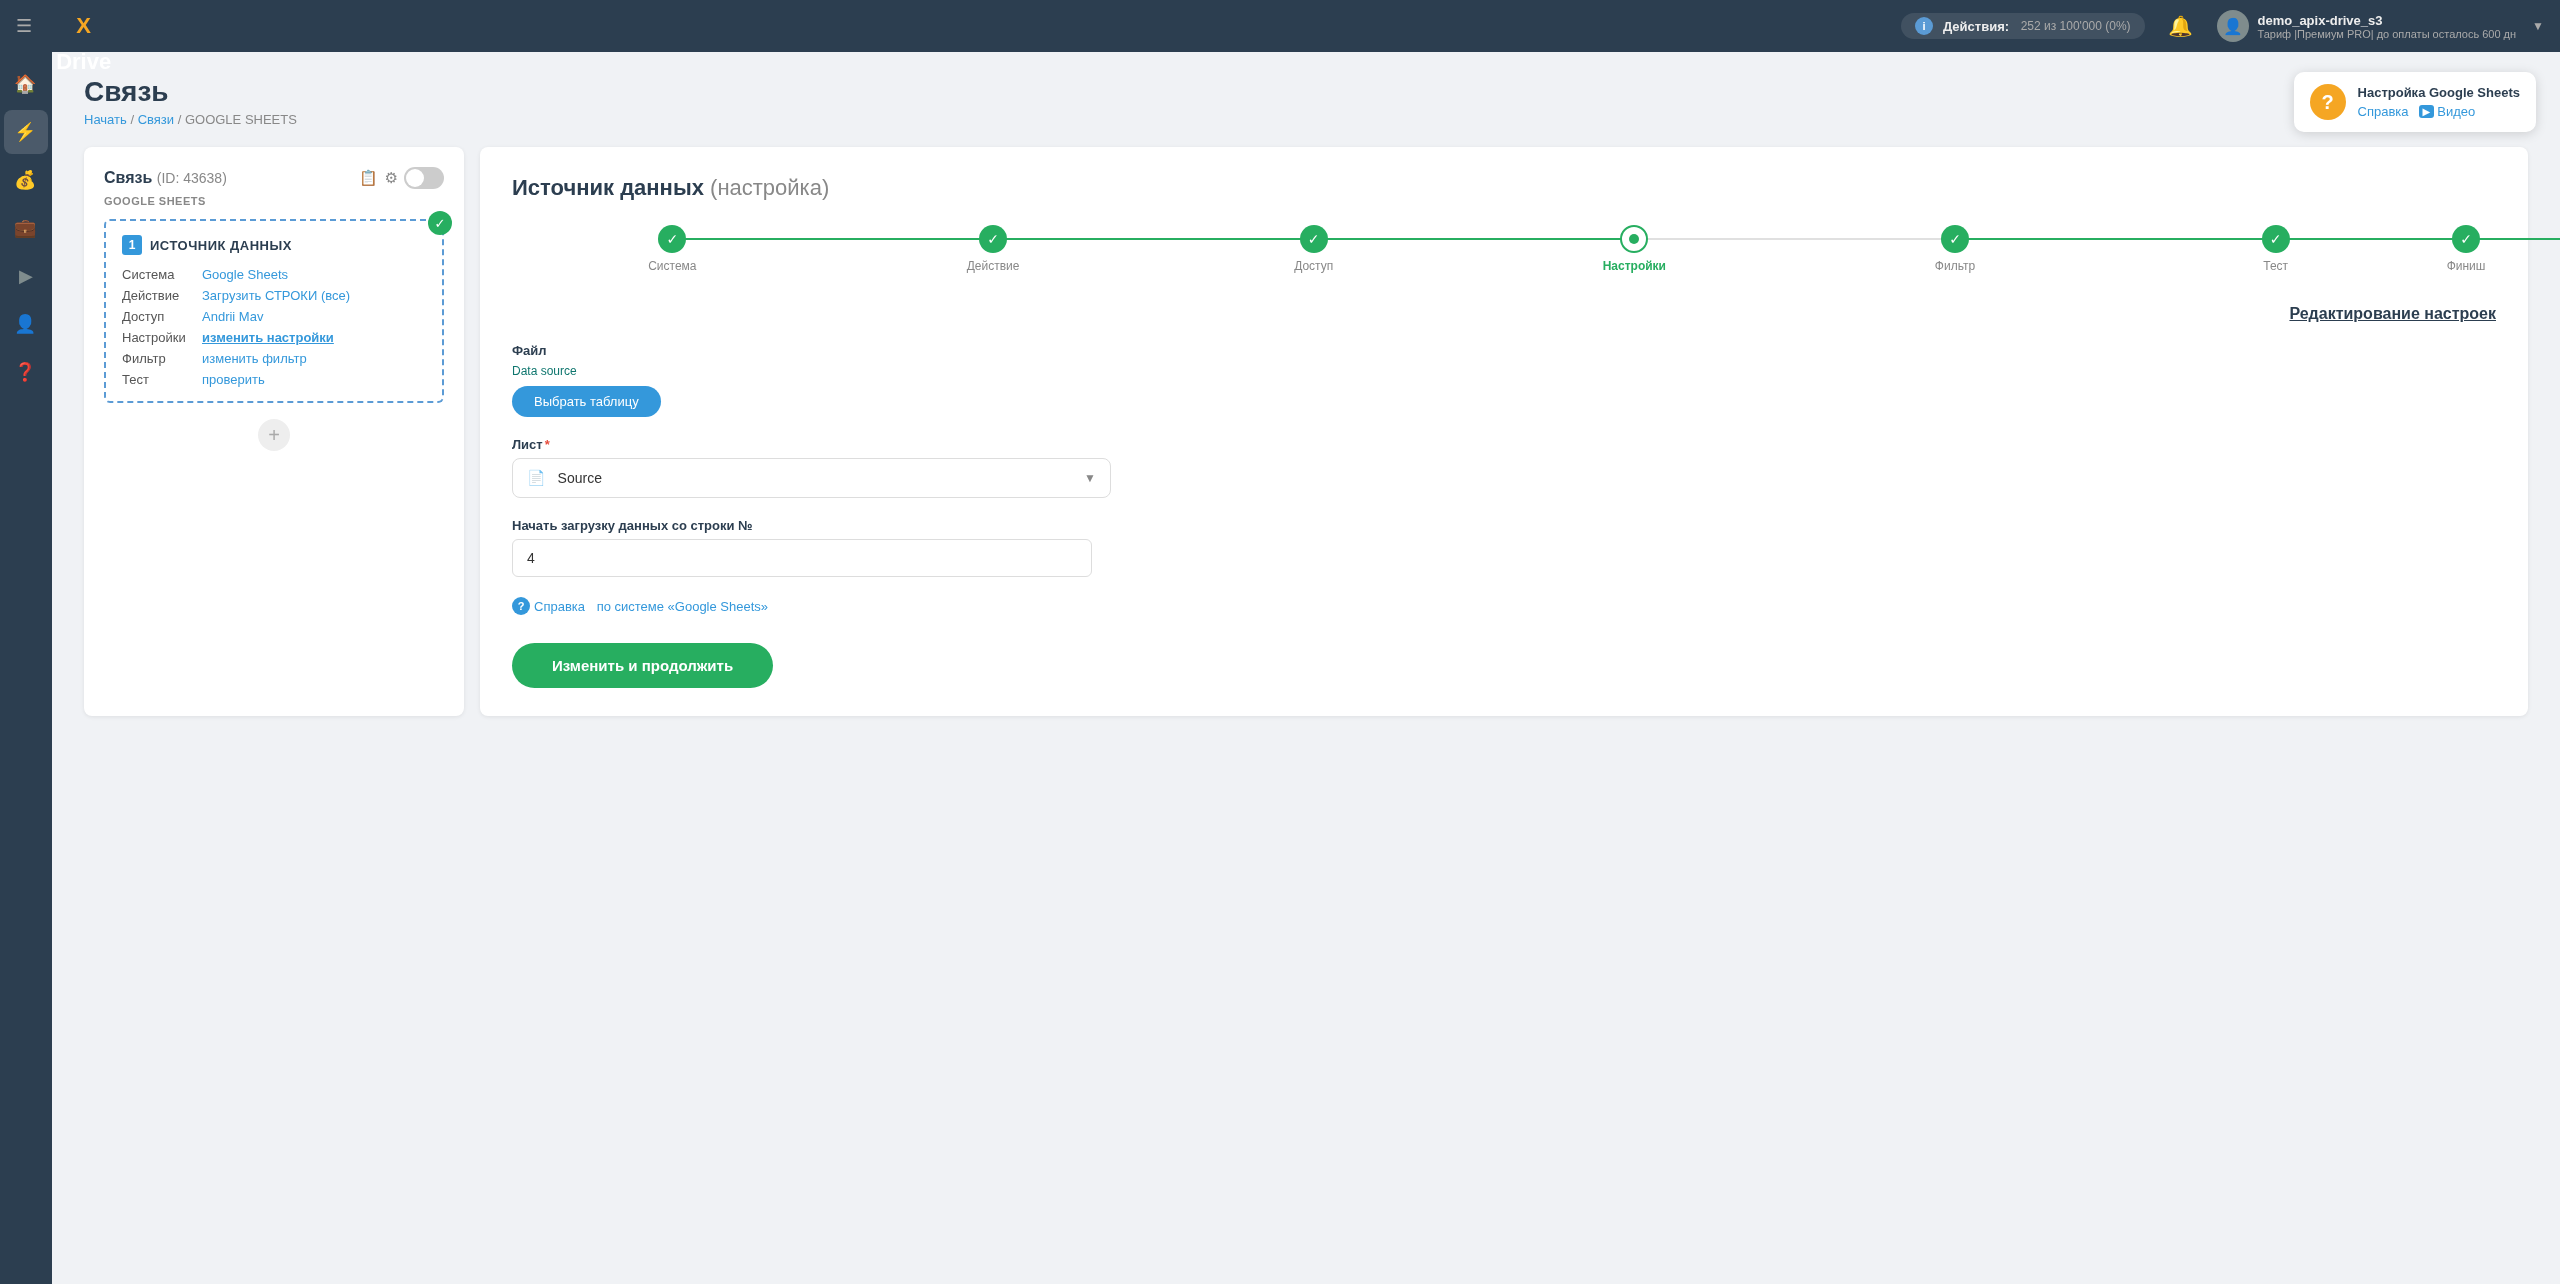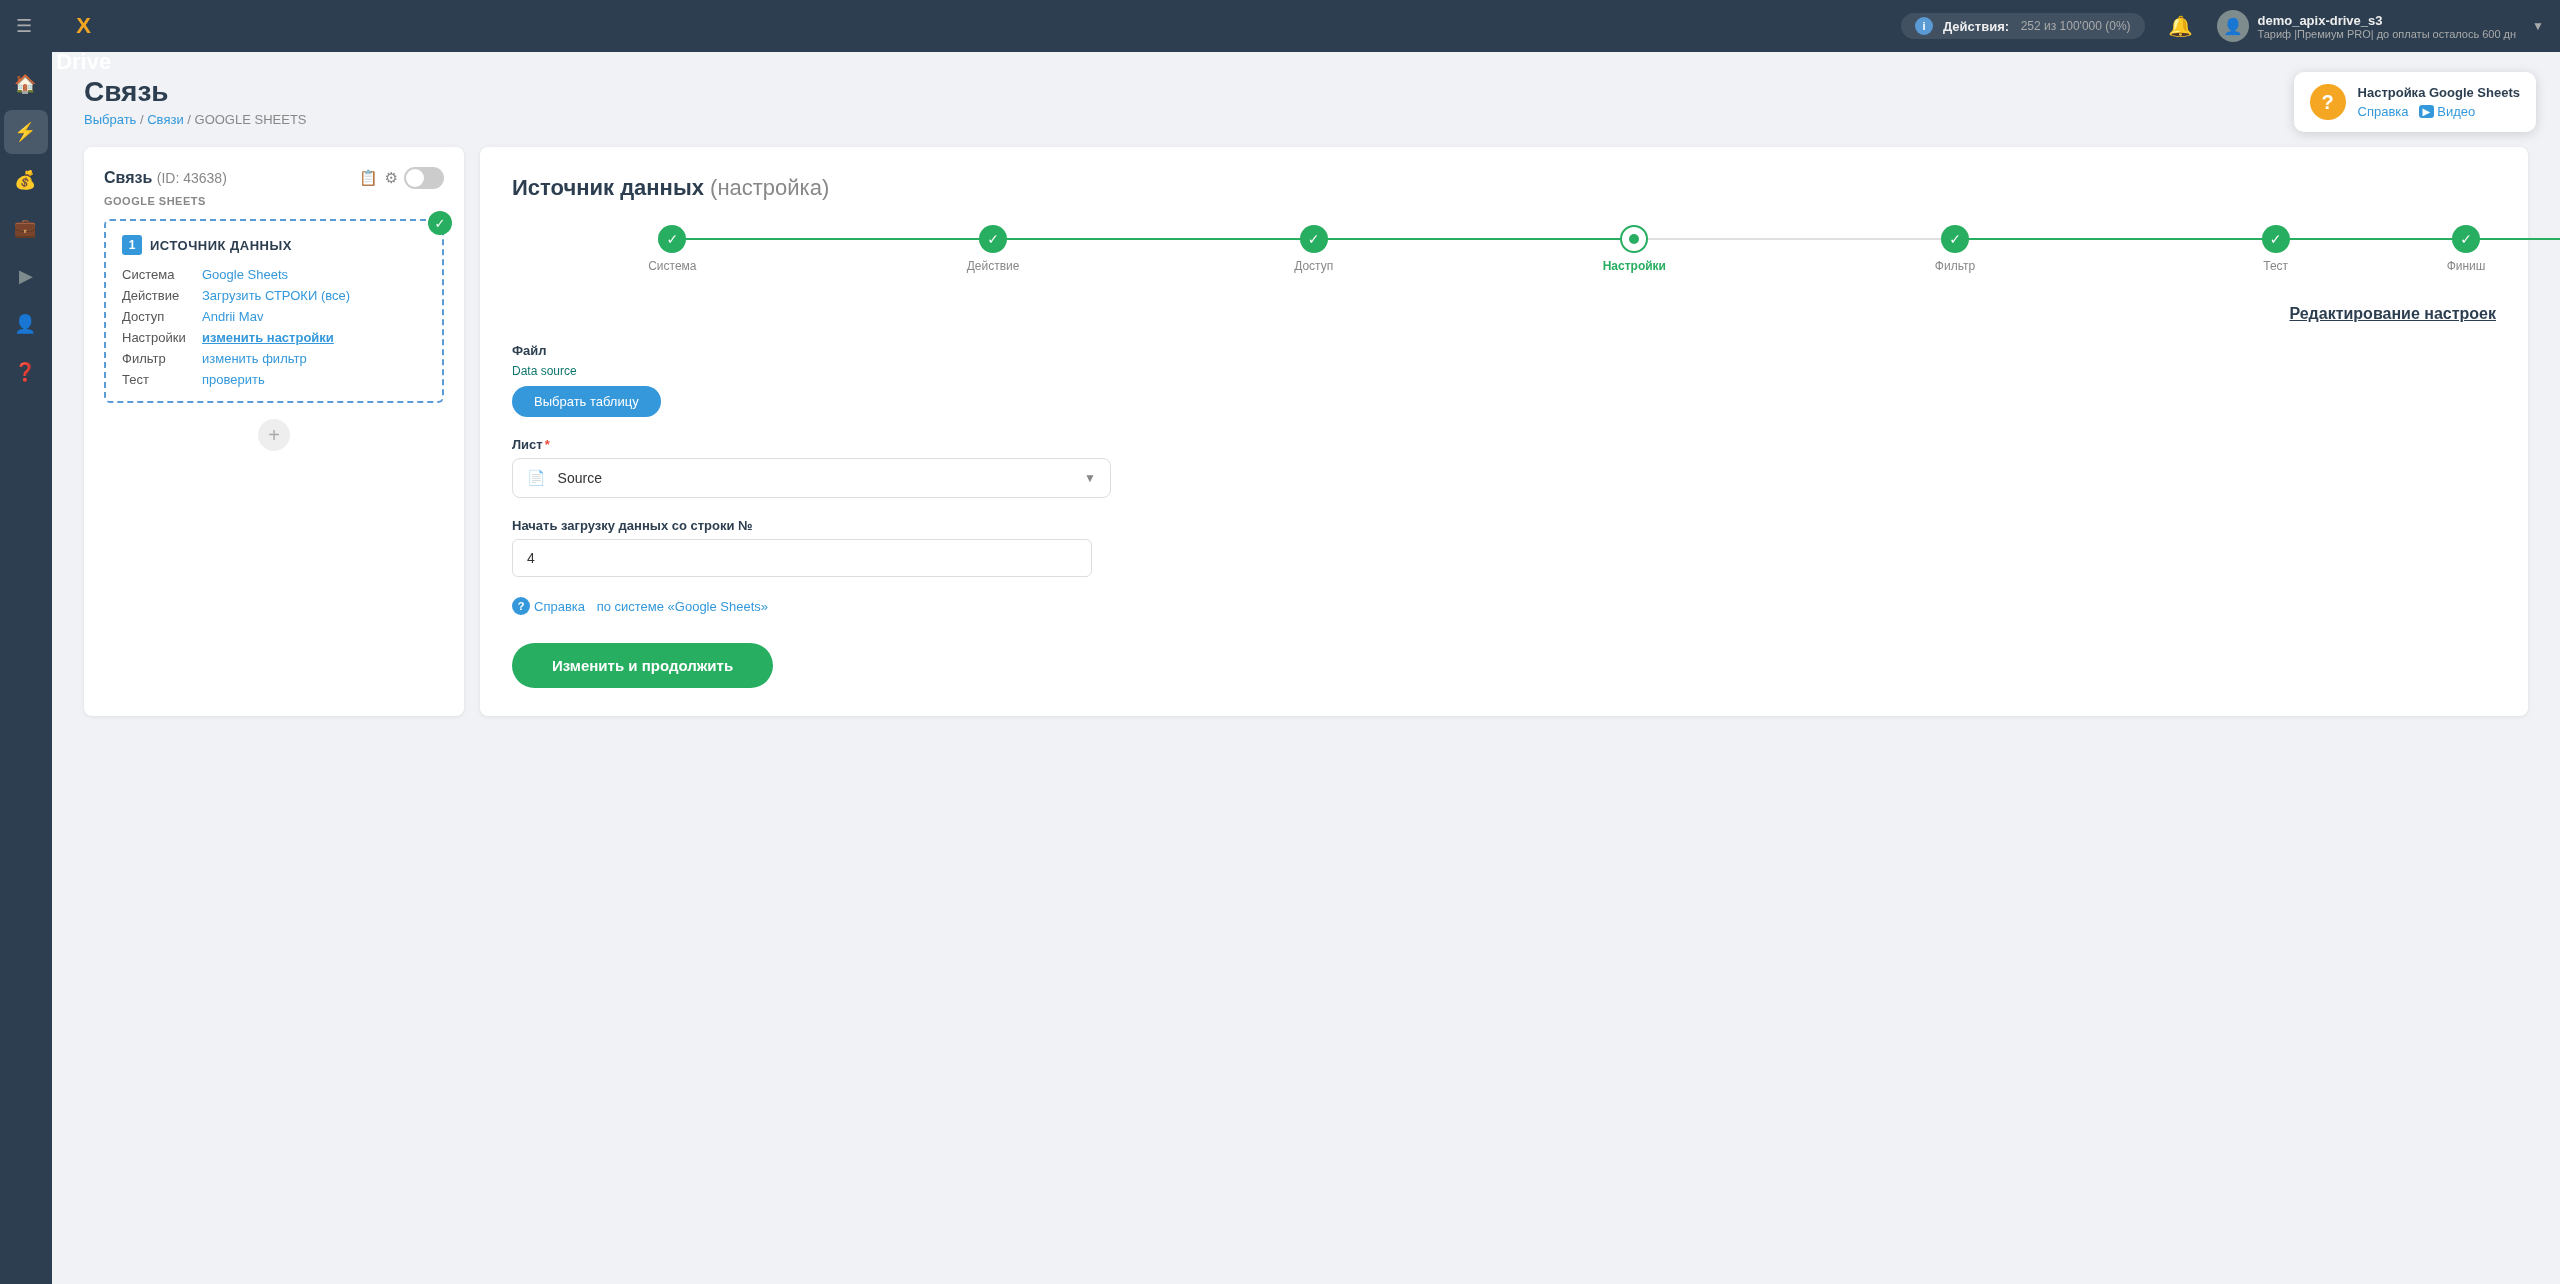--- a/index.html
+++ b/index.html
@@ -450,21 +450,21 @@
   <div class="sidebar-item">💼</div>
   <div class="sidebar-item">▶</div>
   <div class="sidebar-item">👤</div>
   <div class="sidebar-item">❓</div>
 </aside>
 
 <main class="main">
   <div class="page-header">
     <h1 class="page-title">Связь</h1>
     <div class="breadcrumb">
-      <a>Выбрать</a>
+      <a>Начать</a>
       <span> / </span>
       <a>Связи</a>
       <span> / </span>
       <span>GOOGLE SHEETS</span>
     </div>
   </div>
 
   <div class="content-layout">
 
     <div class="left-panel">

